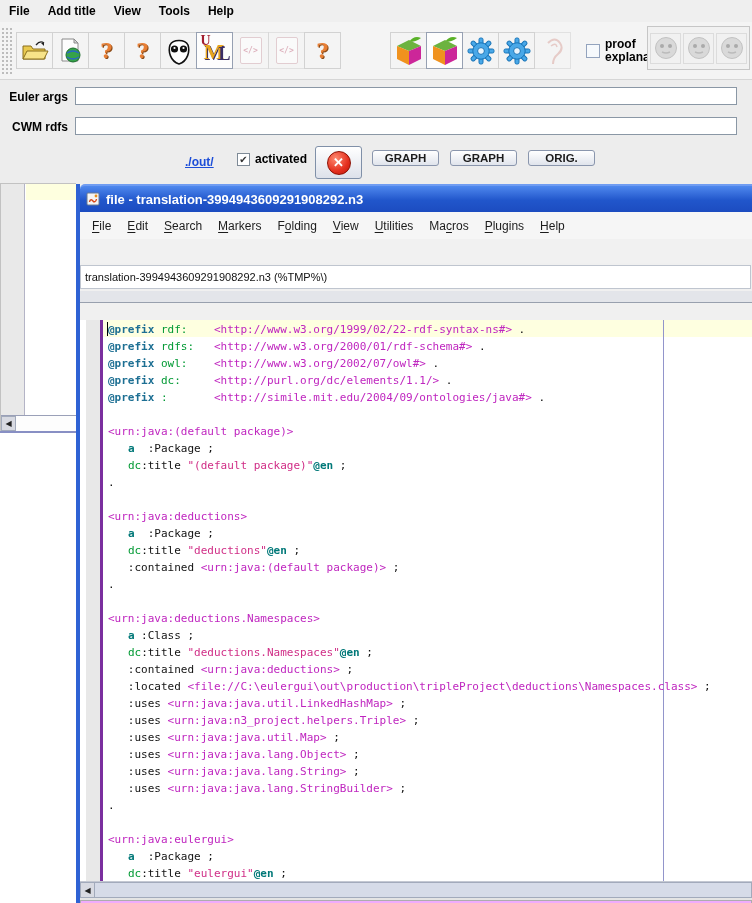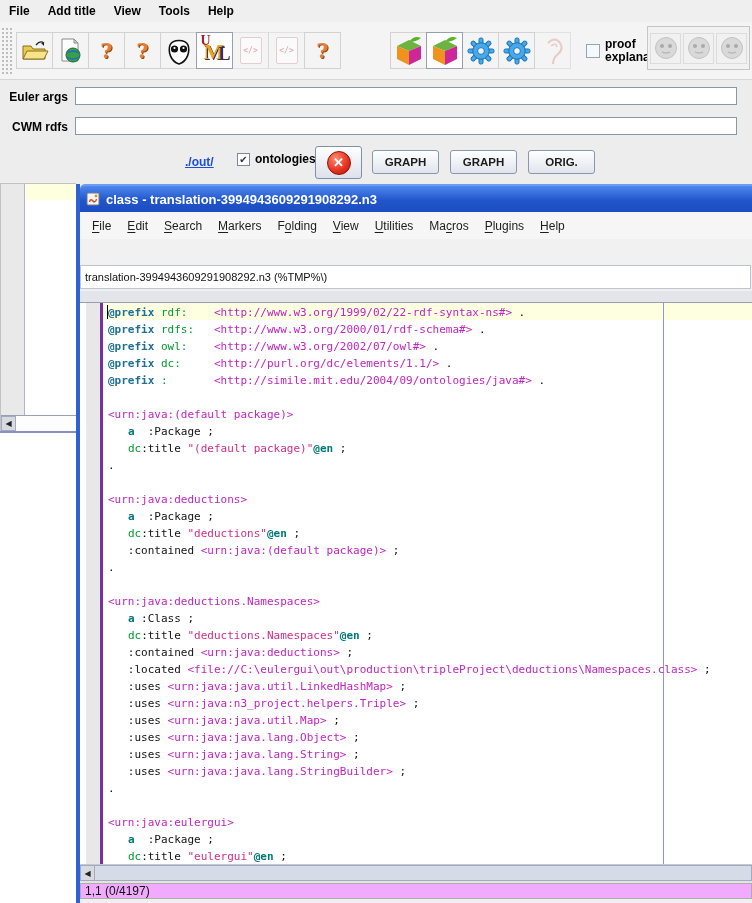--- a/index.html
+++ b/index.html
@@ -76,21 +76,21 @@
     position:absolute; left:315px; top:146px; width:47px; height:33px;
     border:1px solid #8090a8; border-radius:3px;
     background:linear-gradient(#ffffff,#dde1ea); cursor:pointer;
     display:flex; align-items:center; justify-content:center;
   }
   .xcircle { width:24px; height:24px; border-radius:50%;
     background:radial-gradient(circle at 35% 30%, #ff8a70, #e42f1e 60%, #b81608);
     border:1px solid #8e1004; color:#fff; font-weight:bold; font-size:13px;
     display:flex; align-items:center; justify-content:center; }
   .cmd-button {
-    position:absolute; top:150px; width:67px; height:24px;
+    position:absolute; top:150px; width:67px; height:16px;
     border:1px solid #8a96ad; border-radius:3px;
     background:linear-gradient(#ffffff,#e0e4ec); cursor:pointer;
     font-size:11.5px; font-weight:bold; color:#1c1c1c;
     display:flex; align-items:center; justify-content:center;
     font-family:"Liberation Sans",sans-serif;
   }
   #graph-button { left:372px; } #parse-button { left:450px; } #orig-button { left:528px; }
   
   #left-editor { position:absolute; left:0; top:183px; width:76px; height:248px; background:#fff; border:1px solid #c2c2c2; border-right:none; }
   #left-editor .le-gutter { position:absolute; left:0; top:0; width:24px; height:231px; background:#e9e9e9; border-right:1px solid #b4b4c6; }
@@ -109,21 +109,21 @@
     display:flex; align-items:center; padding-left:5px; }
   .j-title .ticon { margin-right:5px; display:flex; }
   .j-menu { height:27px; background:#f6f6f6; display:flex; align-items:center; padding-left:4px; font-size:12px; color:#1c1c1c; }
   .j-menu .jmi { padding:0 8px; cursor:pointer; }
   .j-menu .jmi u { text-underline-offset:2px; }
   .j-gap { height:24px; background:#f1f1f1; }
   .j-bufferbar { height:28px; background:#f0f0f0; padding:2px 1px 2px 0; }
   .j-buffer { height:24px; background:#fff; border:1px solid #bfc5cf; font-size:11px; color:#111;
     display:flex; align-items:center; padding-left:4px; cursor:pointer; }
   .j-band { height:12px; background:#e3e5ea; border-bottom:1px solid #98a0ae; }
-  .j-text { position:relative; height:561px; background:#fff; overflow:hidden; }
+  .j-text { position:relative; height:561px; background:#fff; overflow:hidden;margin-top:17px; }
   .j-gutter { position:absolute; left:6px; top:0; width:14px; height:100%; background:#e8e8e8; }
   .j-gbar { position:absolute; left:20px; top:0; width:3px; height:100%; background:#7a2f9e; }
   .j-hl { position:absolute; left:23px; right:0; top:0; height:17px; background:#feffe0; }
   .j-wrapline { position:absolute; left:583px; top:0; width:1px; height:100%; background:#9295cb; }
   .j-caret { position:absolute; left:27px; top:2px; width:1px; height:14px; background:#000; }
   #j-code { position:absolute; left:28px; top:1px;
     font-family:"DejaVu Sans Mono", monospace; font-size:11px; line-height:17px; white-space:pre; }
   .code-line { height:17px; }
   .c-kw  { color:#1d6f93; font-weight:bold; }
   .c-kw2 { color:#007878; font-weight:bold; }
@@ -319,21 +319,21 @@
 </div>
 
 <div id="euler-label" class="args-label">Euler args</div>
 <input id="euler-field" class="args-field" value="" style="">
 <div id="cwm-label" class="args-label">CWM rdfs</div>
 <input id="cwm-field" class="args-field" value="" style="">
 
 <a id="out-link">./out/</a>
 <div id="activated-box">
   <span class="cb">✔</span>
-  <span class="lbl">ontologies</span>
+  <span class="lbl">activated</span>
 </div>
 <div id="stop-button">
   <span class="xcircle">✕</span>
 </div>
 <div id="graph-button" class="cmd-button">GRAPH</div>
 <div id="parse-button" class="cmd-button">GRAPH</div>
 <div id="orig-button" class="cmd-button">ORIG.</div>
 
 <div id="left-editor">
   <div class="le-gutter"></div>
@@ -347,21 +347,21 @@
 
 <div id="jedit">
   <div class="j-title">
     <span class="ticon">
       <svg width="16" height="16" viewBox="0 0 16 16">
         <rect x="2" y="2" width="12" height="12" rx="1" fill="#f5f5f5" stroke="#6b7a90"></rect>
         <path d="M4.5 11 C5 8 7 8.5 8 10 C9 11.5 11 11 11.5 8" stroke="#d84818" stroke-width="1.4" fill="none"></path>
         <circle cx="11" cy="5" r="1.4" fill="#e89018"></circle>
       </svg>
     </span>
-    <span>class - translation-3994943609291908292.n3</span>
+    <span>file - translation-3994943609291908292.n3</span>
   </div>
   <div class="j-menu" id="j-menu">
       <div class="jmi"><u>F</u>ile</div>
       <div class="jmi"><u>E</u>dit</div>
       <div class="jmi"><u>S</u>earch</div>
       <div class="jmi"><u>M</u>arkers</div>
       <div class="jmi">F<u>o</u>lding</div>
       <div class="jmi"><u>V</u>iew</div>
       <div class="jmi"><u>U</u>tilities</div>
       <div class="jmi">Ma<u>c</u>ros</div>

